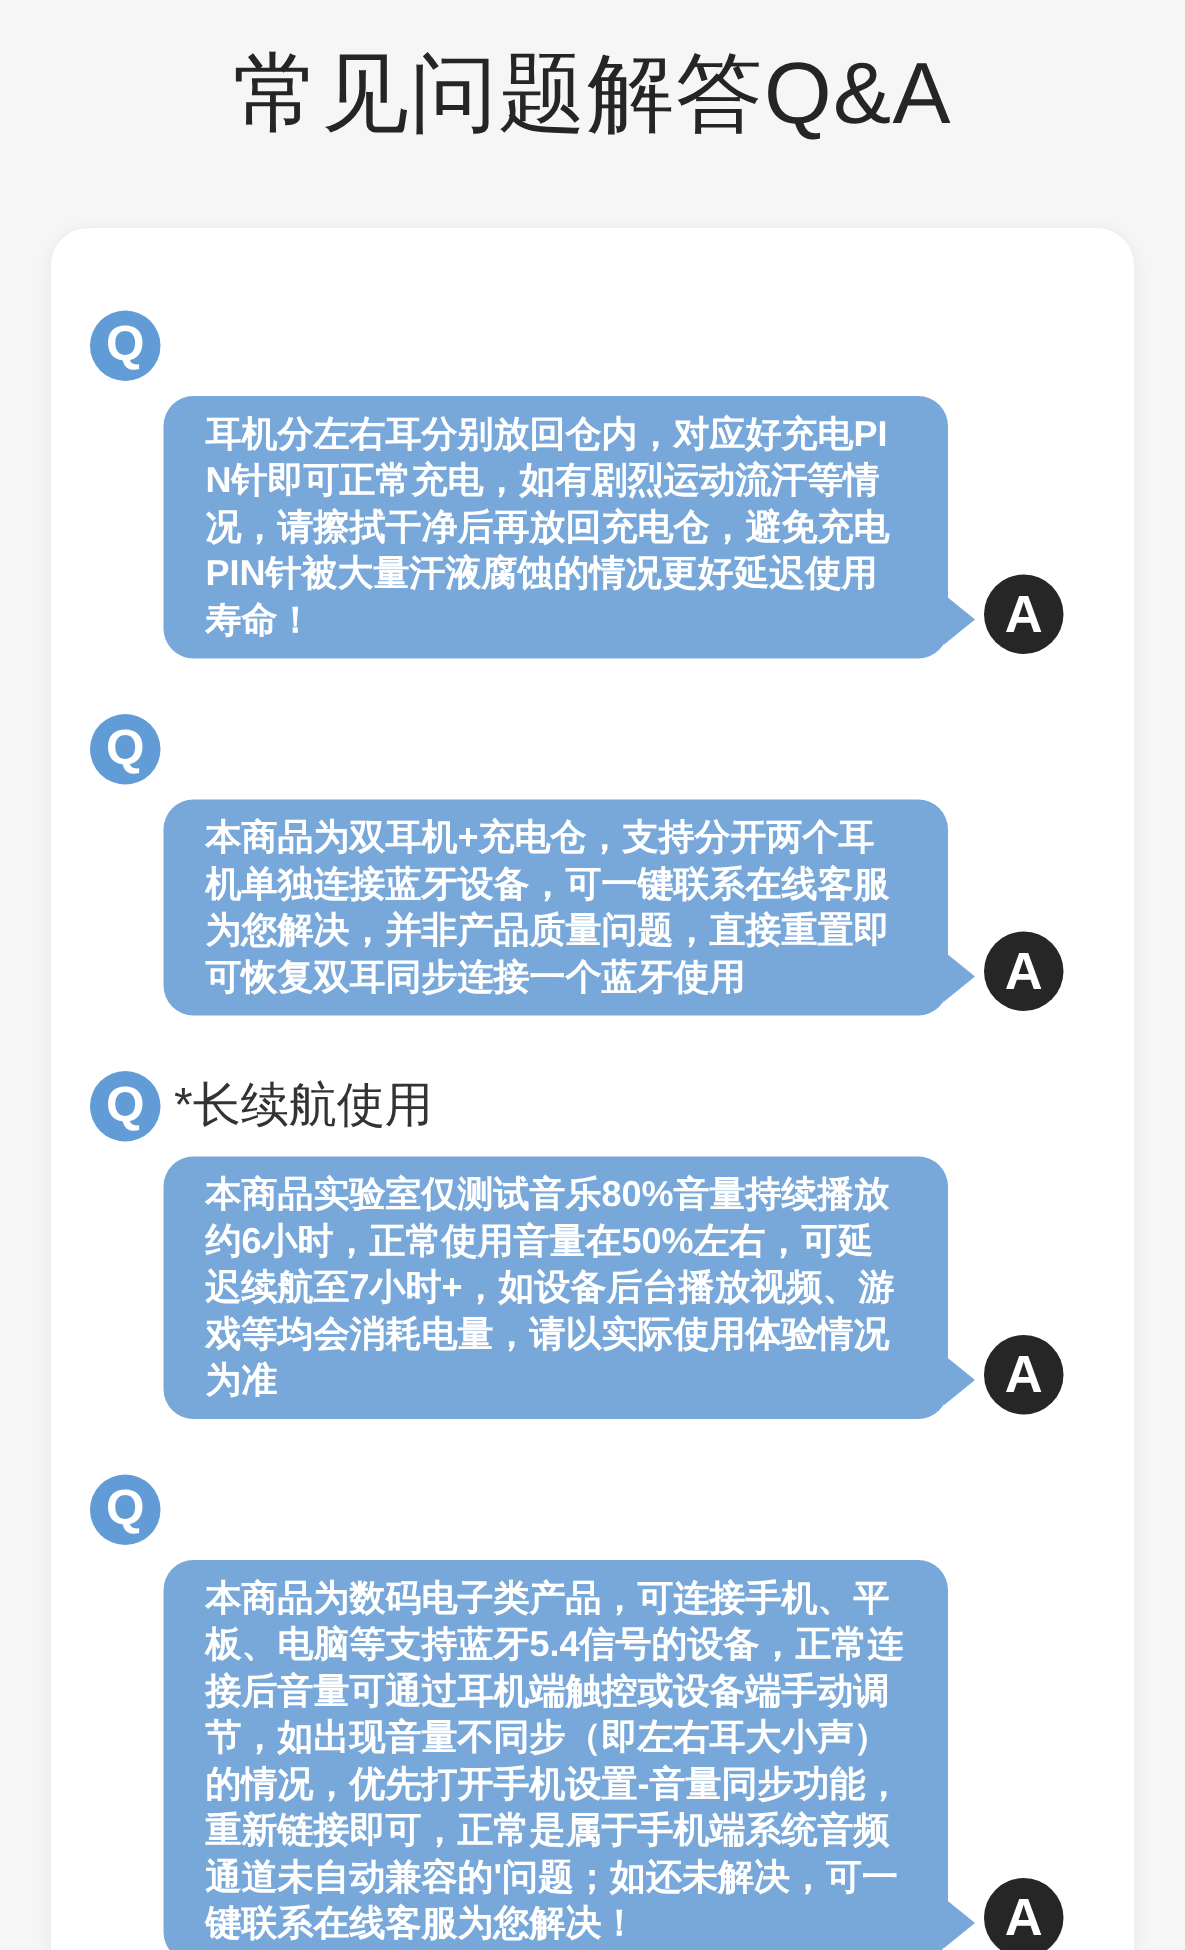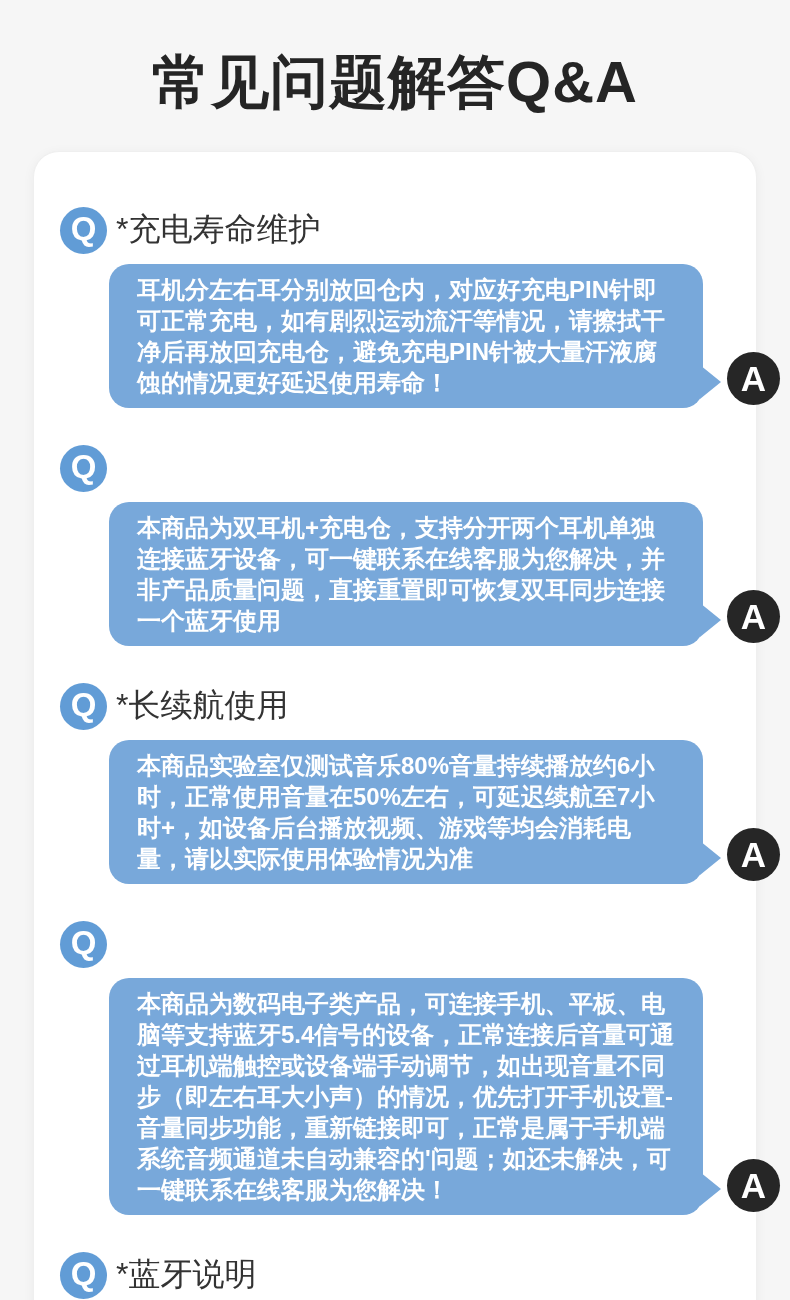--- a/index.html
+++ b/index.html
@@ -13,23 +13,23 @@
     --card-bg:#ffffff;
   }
   *{box-sizing:border-box;}
   html,body{margin:0;padding:0;}
   body{
     width:790px;height:1300px;overflow:hidden;position:relative;
     background:var(--page-bg);
     font-family:"Liberation Sans","DejaVu Sans",sans-serif;
   }
   .page-title{
-    margin:0;padding-top:44px;height:114px;
+    margin:0;padding-top:24px;height:114px;
     text-align:center;
-    font-size:58px;font-weight:700;letter-spacing:1px;
+    font-size:58px;font-weight:400;letter-spacing:1px;
     color:var(--title-text);
   }
   .faq-card{
     margin:37px 33px 0;
     width:724px;min-height:1250px;
     background:var(--card-bg);
     border-radius:26px;
     border:1px solid #efefef;
     box-shadow:0 2px 12px rgba(0,0,0,0.05);
     padding:54px 0 40px;
@@ -45,21 +45,21 @@
     color:#fff;font-weight:800;font-size:33px;line-height:1;
     display:flex;align-items:center;justify-content:center;
     padding-bottom:3px;
   }
   .q-title{
     margin:0 0 0 9px;
     font-size:32px;font-weight:500;color:var(--heading-text);
   }
   .answer-row{
     position:relative;
-    margin-left:75px;width:594px;
+    margin-left:75px;width:523px;
   }
   .bubble{
     background:var(--bubble-blue);
     border-radius:20px;
     padding:10px 28px;
   }
   .bubble::after{
     content:"";position:absolute;right:-18px;bottom:9px;
     width:0;height:0;
     border-top:17px solid transparent;
@@ -82,21 +82,20 @@
 </head>
 <body>
 
 <h1 class="page-title">常见问题解答Q&amp;A</h1>
 
 <div class="faq-card">
 
   <section class="qa-item">
     <div class="q-row">
       <span class="q-icon">Q</span>
-      <h2 class="q-title">*充电寿命维护</h2>
     </div>
     <div class="answer-row">
       <div class="bubble">
         <p class="bubble-text">耳机分左右耳分别放回仓内，对应好充电PIN针即可正常充电，如有剧烈运动流汗等情况，请擦拭干净后再放回充电仓，避免充电PIN针被大量汗液腐蚀的情况更好延迟使用寿命！</p>
       </div>
       <span class="a-badge">A</span>
     </div>
   </section>
 
   <section class="qa-item">

